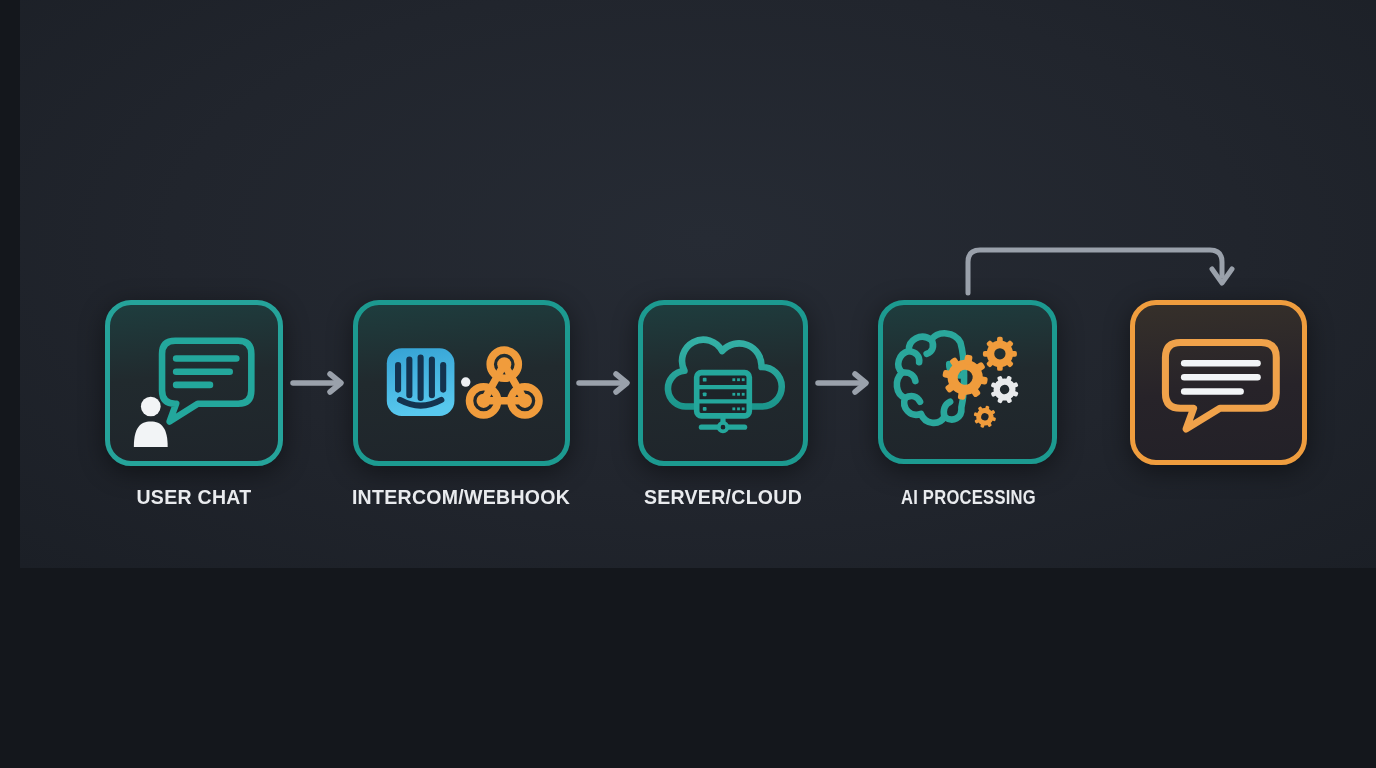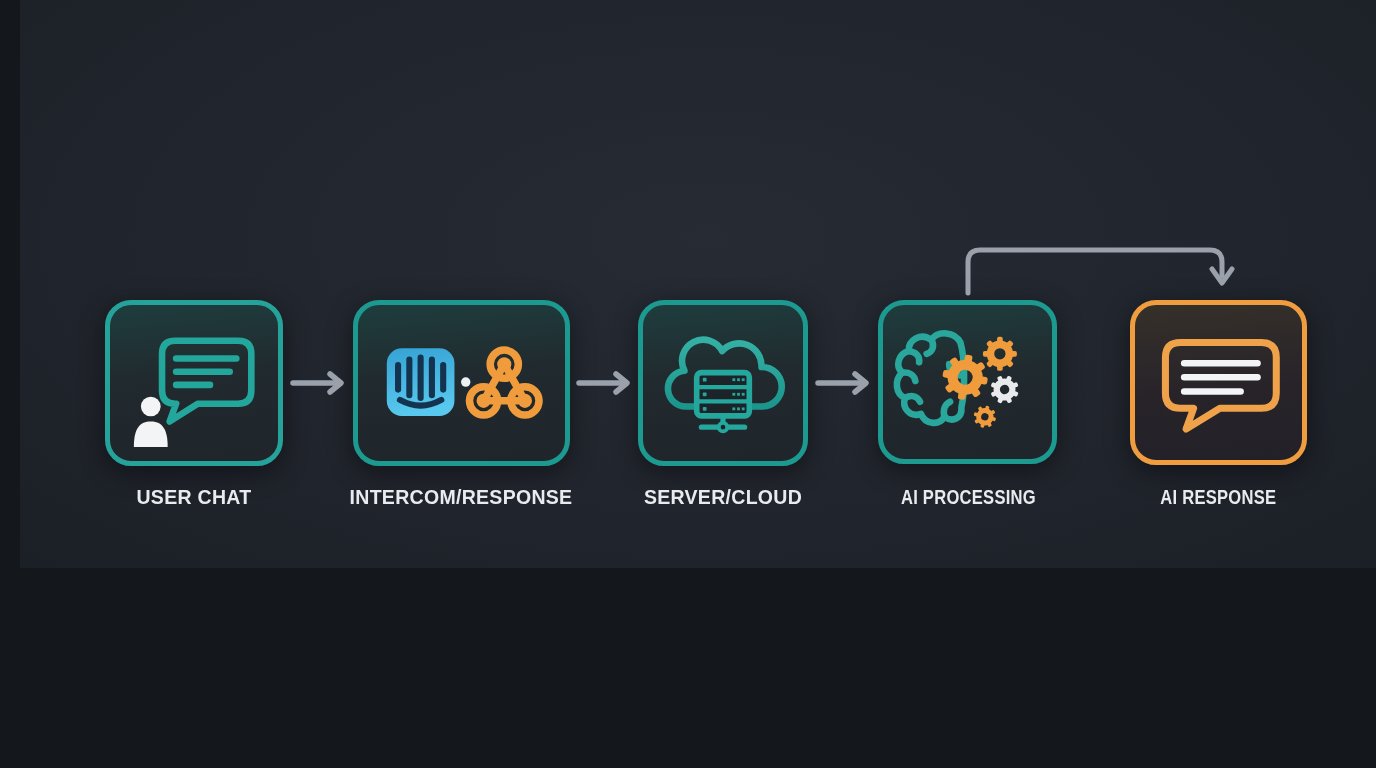--- a/index.html
+++ b/index.html
@@ -195,18 +195,17 @@
   </svg>
 
   <svg class="elbow" style="left:918px;top:240px;" width="310" height="60" viewBox="0 0 310 60">
     <g fill="none" stroke="#9aa1ab" stroke-width="5" stroke-linecap="round" stroke-linejoin="round">
       <path d="M 30 53 V 22 Q 30 10 42 10 H 272 Q 284 10 284 22 V 36"></path>
       <path d="M 274 29 L 284 43 L 294 29"></path>
     </g>
   </svg>
 
   <div class="node-label" style="left:54px;"><span>USER CHAT</span></div>
-  <div class="node-label" style="left:321px;"><span>INTERCOM/RESPONSE</span></div>
+  <div class="node-label" style="left:321px;"><span>INTERCOM/WEBHOOK</span></div>
   <div class="node-label" style="left:828px;"><span class="condensed">AI PROCESSING</span></div>
   <div class="node-label" style="left:583px;"><span>SERVER/CLOUD</span></div>
-  <div class="node-label" style="left:1078px;"><span class="condensed">AI RESPONSE</span></div>
 
 </div>
 
 </body></html>

